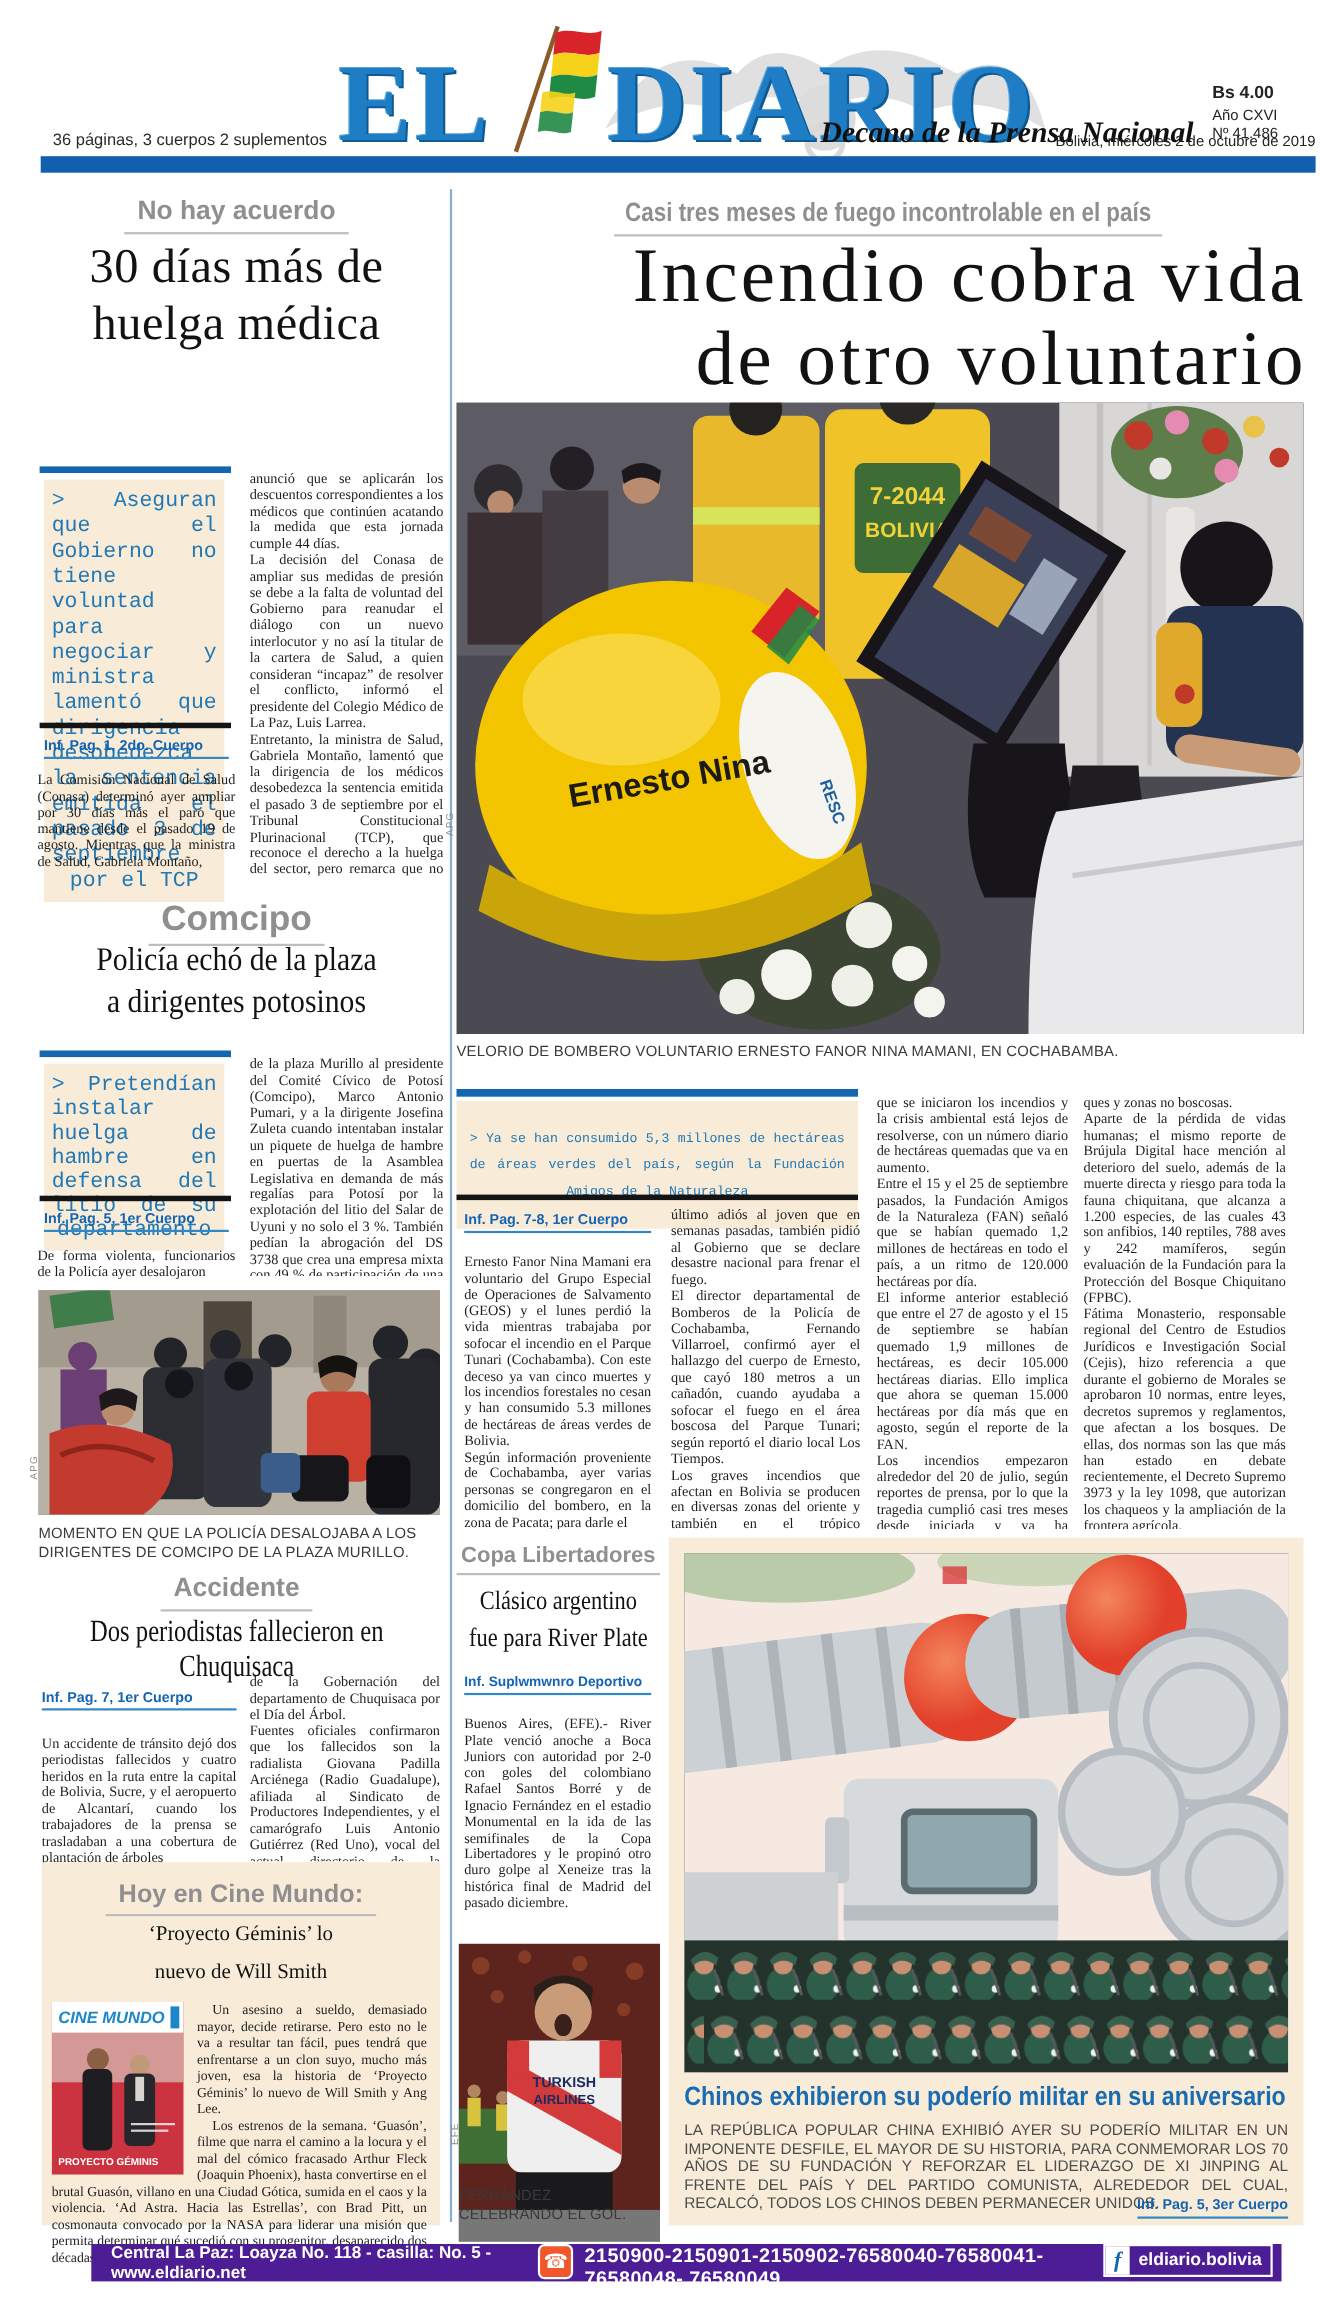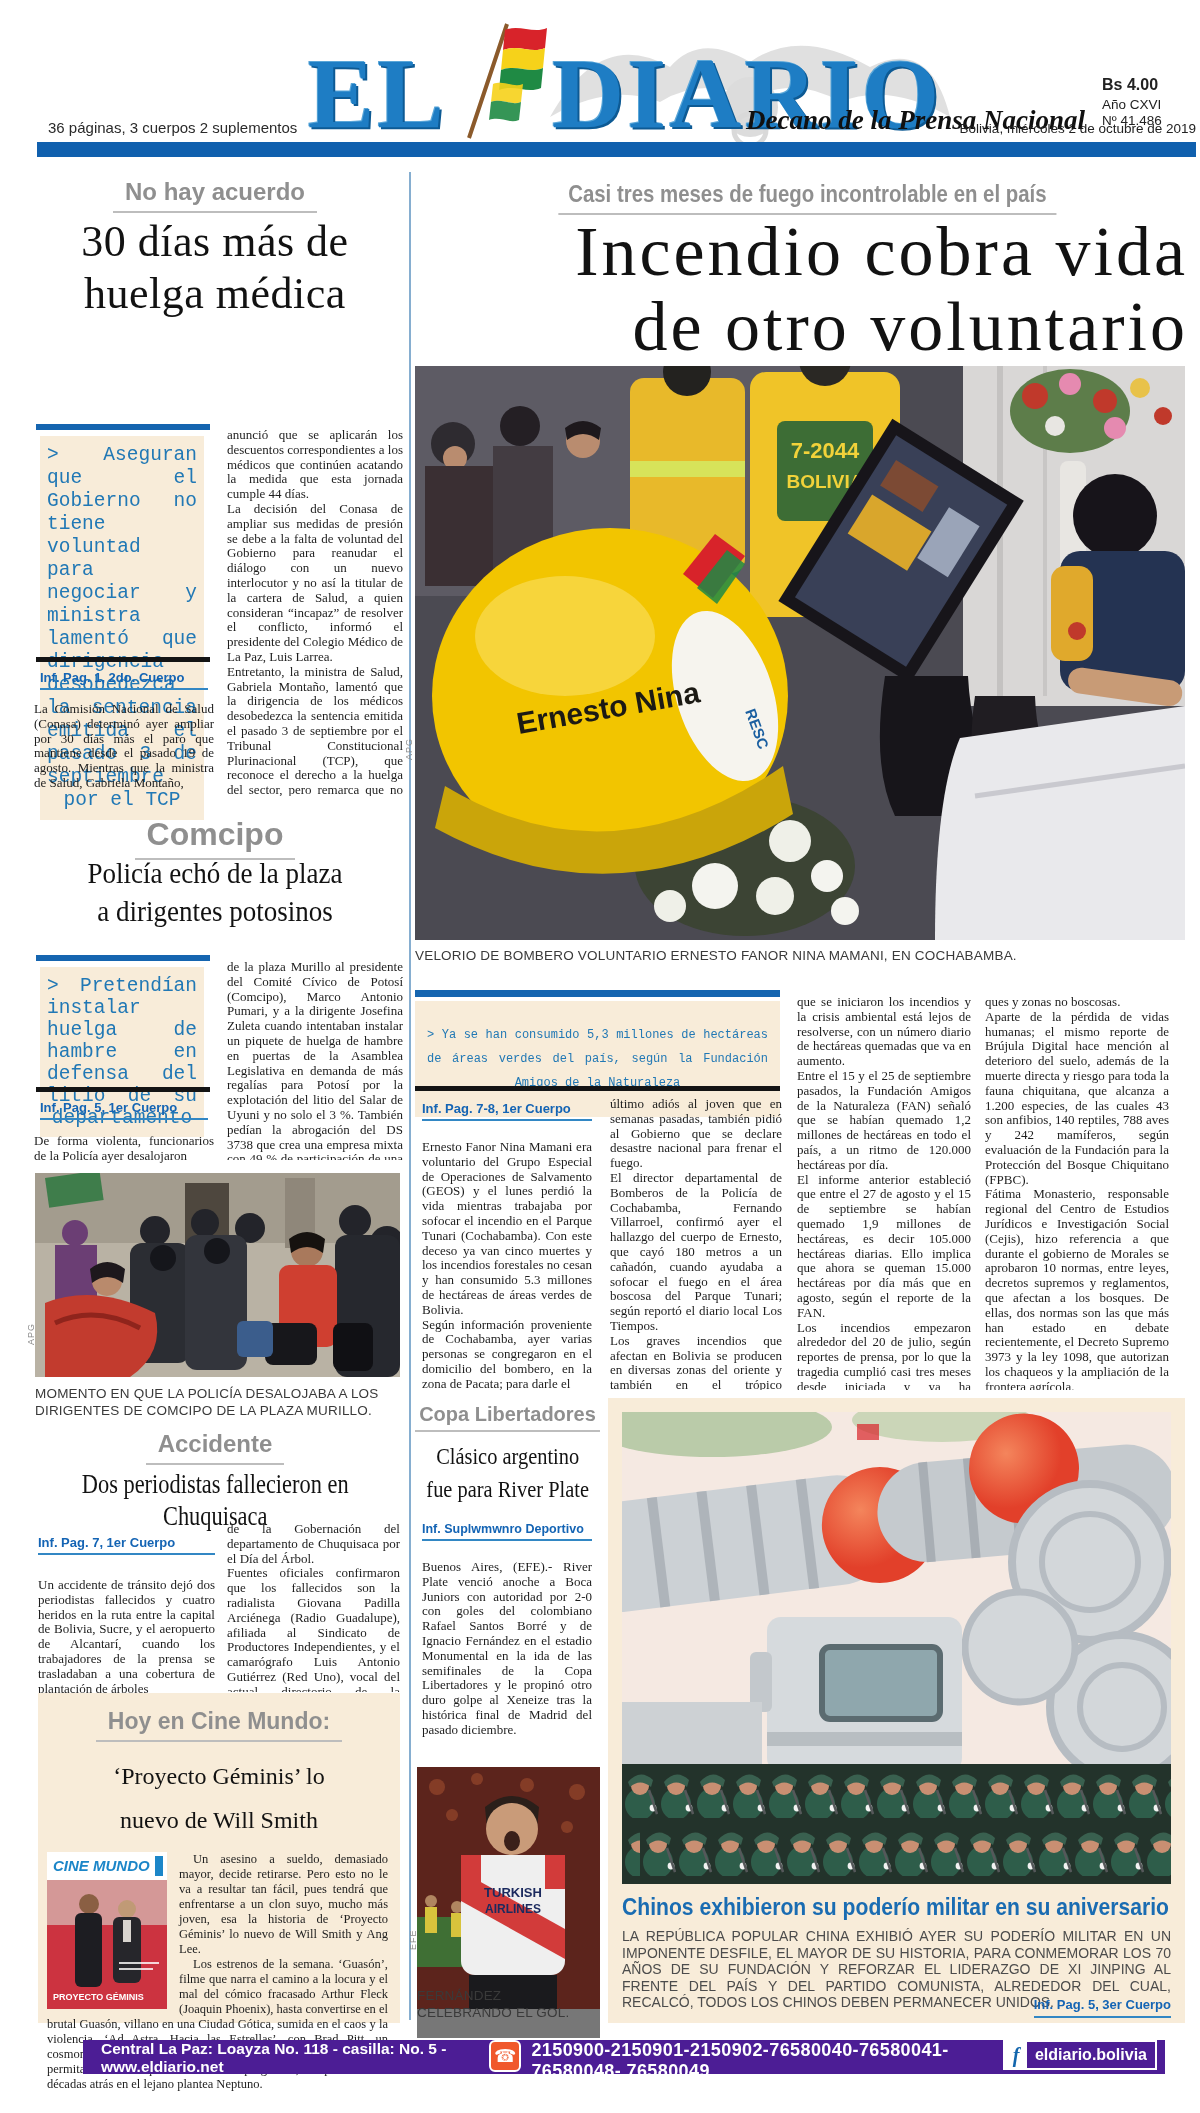--- a/index.html
+++ b/index.html
@@ -265,21 +265,21 @@
     <span>Accidente</span></div>
   <div class="abs hl" style="left:30px;top:1468px;width:463px;font-size:28px;transform:scaleX(.8);transform-origin:left center;">Dos periodistas fallecieron en Chuquisaca</div>
   <div class="abs inf" style="left:38px;top:1535px;width:177px;">Inf. Pag. 7, 1er Cuerpo</div>
   <div class="abs body-txt" style="left:38px;top:1578px;width:177px;">Un accidente de tránsito dejó dos periodistas fallecidos y cuatro heridos en la ruta entre la capital de Bolivia, Sucre, y el aeropuerto de Alcantarí, cuando los trabajadores de la prensa se trasladaban a una cobertura de plantación de árboles</div>
   <div class="abs body-txt" style="left:227px;top:1522px;width:173px;height:170px;overflow:hidden;">de la Gobernación del departamento de Chuquisaca por el Día del Árbol.
 Fuentes oficiales confirmaron que los fallecidos son la radialista Giovana Padilla Arciénega (Radio Guadalupe), afiliada al Sindicato de Productores Independientes, y el camarógrafo Luis Antonio Gutiérrez (Red Uno), vocal del actual directorio de la Federación de la Prensa de Chuquisaca. (ANP)</div>
 
   <div class="abs cine-box" style="left:38px;top:1693px;width:362px;height:330px;">
     <div class="kicker" style="margin-top:15px;font-size:23px;">
       <span>Hoy en Cine Mundo:</span></div>
-    <div class="hl" style="margin-top:12px;font-size:24px;line-height:44px;">‘Proyecto Géminis’ lo
+    <div class="hl" style="margin-top:0;font-size:19px;line-height:34px;">‘Proyecto Géminis’ lo
 nuevo de Will Smith</div>
     <div class="cine-body" style="margin:10px 12px 0 9px;">
       <div class="cover" style="width:120px;height:157px;">
         <svg width="120" height="157" viewBox="0 0 120 157">
           <rect width="120" height="157" fill="#cc3340"></rect>
           <rect width="120" height="28" fill="#ffffff"></rect>
           <text x="6" y="19" font-family="Liberation Sans,sans-serif" font-size="15" font-weight="bold" font-style="italic" fill="#1c86c8">CINE MUNDO</text>
           <rect x="108" y="4" width="8" height="20" fill="#1c86c8"></rect>
           <rect x="0" y="28" width="120" height="45" fill="#d8cfc6" opacity=".65"></rect>
           <circle cx="42" cy="52" r="10" fill="#8a5f43"></circle>

